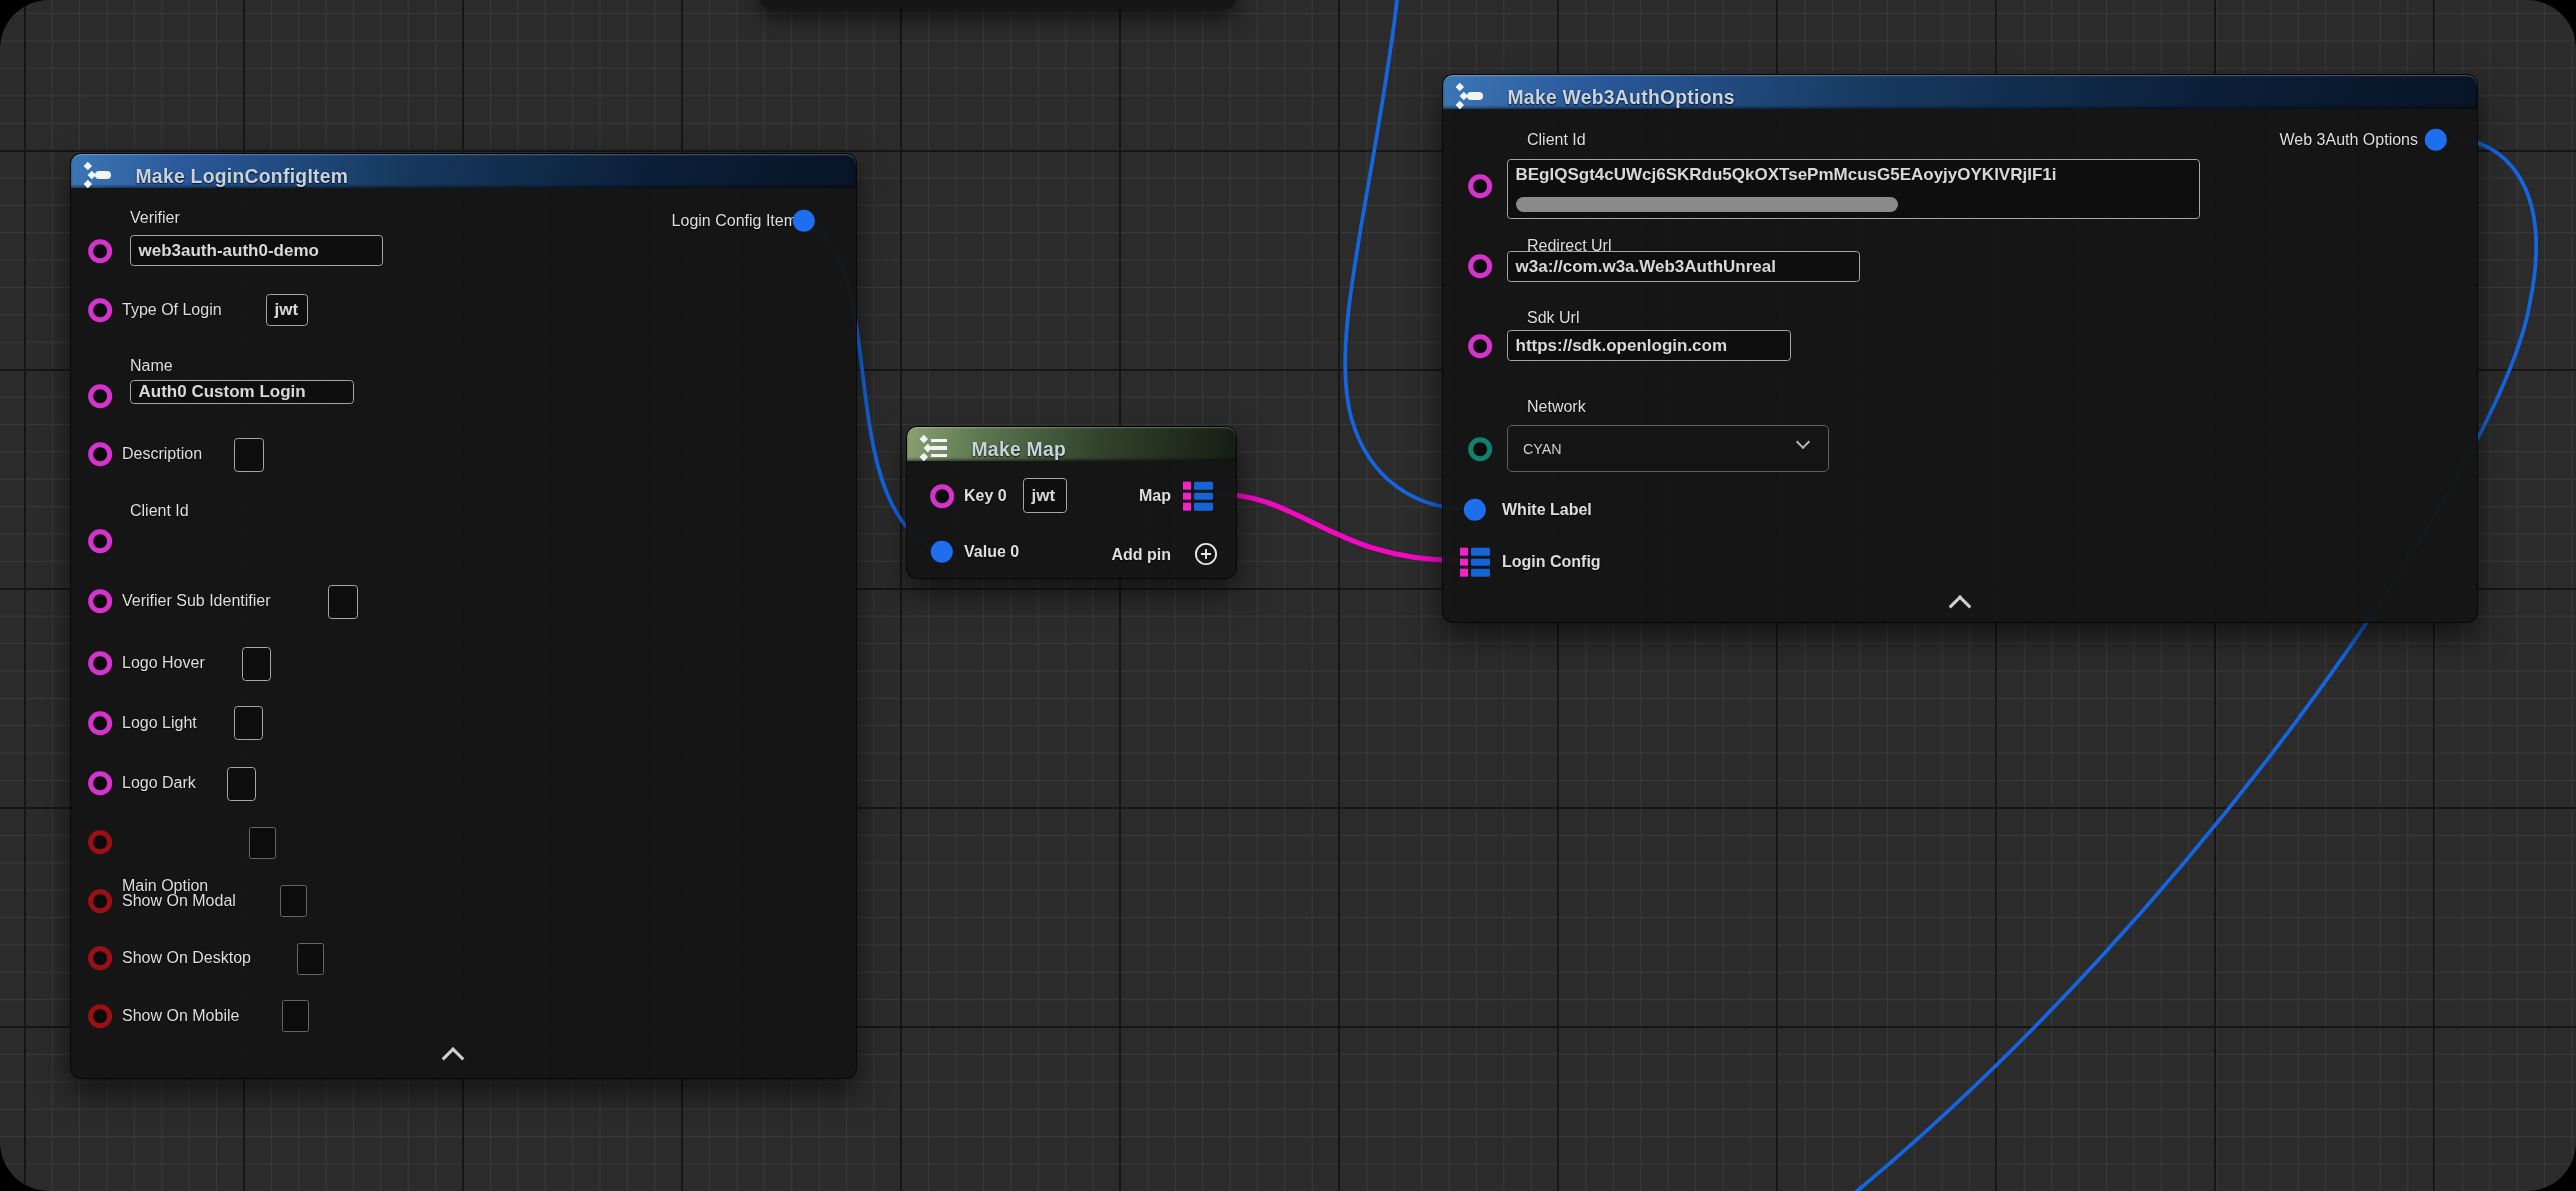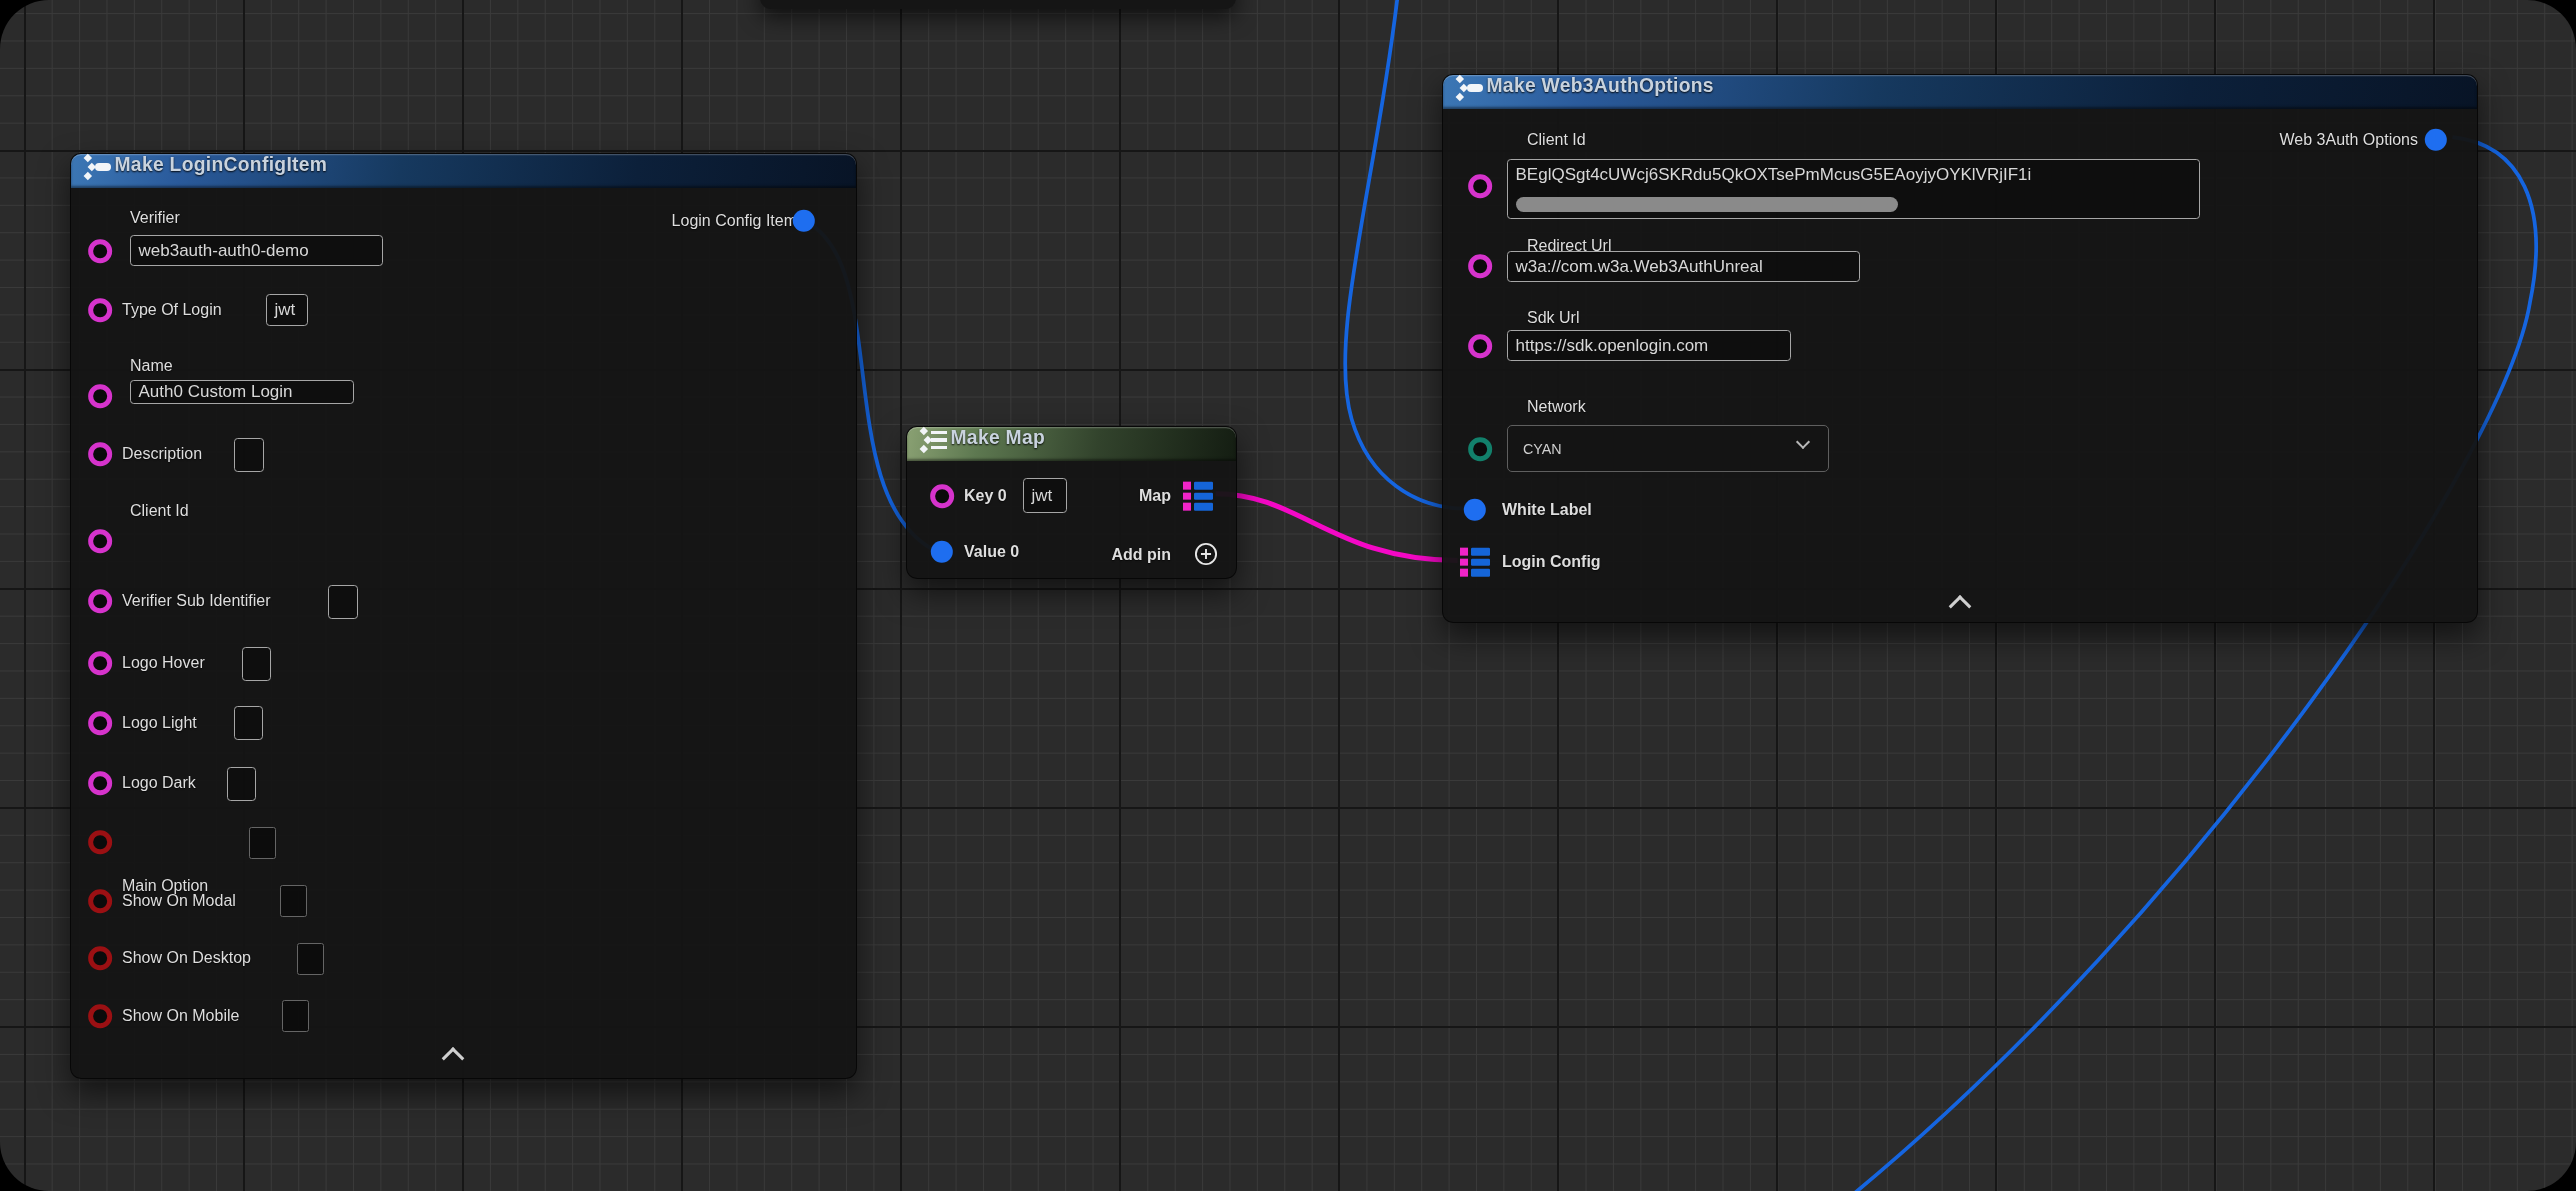--- a/index.html
+++ b/index.html
@@ -10,21 +10,21 @@
       linear-gradient(90deg,#161616 1.9px, transparent 1.9px),
       linear-gradient(#3a3a3a 1.2px, transparent 1.2px),
       linear-gradient(90deg,#3a3a3a 1.2px, transparent 1.2px);
     background-size:219px 219px,219px 219px,27.4px 27.4px,27.4px 27.4px;
     background-position:0 -69px,24px 0,0 -14.3px,-3.1px 0;}
   svg.wires{position:absolute;left:0;top:0;pointer-events:none;}
   svg.wires path{pointer-events:stroke;}
   .node{position:absolute;background:rgba(21,21,21,0.96);border:1.2px solid rgba(0,0,0,0.65);
     border-radius:11.2px;box-shadow:0 13.7px 30px rgba(0,0,0,0.55);}
   .nhead{position:absolute;left:0;top:0;right:0;height:34px;border-radius:10px 10px 0 0;
-    display:flex;align-items:flex-start;gap:2px;padding-left:12.5px;box-sizing:border-box;
+    display:flex;align-items:flex-end;gap:23px;padding-left:12.5px;box-sizing:border-box;
     box-shadow:inset 0 1.2px 0 rgba(255,255,255,0.22), inset 0 -1.9px 2.5px rgba(0,0,0,0.45);}
   .nhead.blue{background:linear-gradient(100deg,#3c77b5 0%,#2a5a9b 14%,#16395f 42%,#0c203a 72%,#081426 100%);}
   .nhead.green{background:linear-gradient(100deg,#8aa173 0%,#5d7850 22%,#32432c 58%,#141d12 100%);}
   .ntitle{font-size:19.3px;font-weight:700;color:#c9d3de;text-shadow:0 1.2px 1.9px rgba(0,0,0,0.9);letter-spacing:0.3px;white-space:nowrap;}
   
   .hicon{position:relative;width:29px;height:26px;flex:0 0 auto;}
   .hicon i{position:absolute;background:#f2f5f8;}
   .hicon .d1{width:5.6px;height:5.6px;left:1.2px;top:1.2px;transform:rotate(45deg);}
   .hicon .d2{width:5.6px;height:5.6px;left:5px;top:10px;transform:rotate(45deg);}
   .hicon .d3{width:5.6px;height:5.6px;left:1.2px;top:18.7px;transform:rotate(45deg);}
@@ -38,21 +38,21 @@
     border-left:6.9px solid inherit;border-top:5px solid transparent;border-bottom:5px solid transparent;
     border-left-color:inherit;}
   .ring:after{border-left-color:var(--pc,#d633cc);}
   .dot{position:absolute;width:22.4px;height:22.4px;border-radius:50%;background:#1e6ef0;
     transform:translate(-50%,-50%);}
   .dot:after{border-left-color:#1e6ef0;}
   .lbl{position:absolute;color:#dedede;font-size:16px;line-height:18.7px;white-space:nowrap;transform:translateY(-50%);text-shadow:0 1.2px 1.2px rgba(0,0,0,.7);}
   .lbl.b{font-weight:600;}
   .tbox{position:absolute;background:rgba(0,0,0,0.32);border:1.2px solid #a6a6a6;border-radius:3.7px;
     color:#d8d8d8;font-size:17px;display:flex;align-items:center;padding:0 7.5px;
-    white-space:nowrap;overflow:hidden;box-sizing:border-box;}
+    white-space:nowrap;overflow:hidden;box-sizing:border-box;font-weight:bold;}
   .checkbox{position:absolute;background:rgba(0,0,0,0.4);border:1.2px solid #656565;border-radius:2.5px;box-sizing:border-box;}
   .chev-up{position:absolute;width:12.5px;height:12.5px;border-left:3.1px solid #cfcfcf;border-top:3.1px solid #cfcfcf;
     transform:translate(-50%,-50%) rotate(45deg);}
   .chev-down{position:absolute;width:8px;height:8px;border-right:2.5px solid #b8b8b8;border-bottom:2.5px solid #b8b8b8;
     transform:translate(-50%,-70%) rotate(45deg);}
   .mapicon{position:absolute;display:grid;grid-template-columns:8px 19.3px;grid-auto-rows:7.5px;gap:3.1px;transform:translate(0,-50%);}
   .mapicon i{display:block;}
   .mapicon .k{background:#f024c8;}
   .mapicon .v{background:#1565d8;border-radius:1.2px;}
   .dropdown{position:absolute;background:#141414;border:1.2px solid #5f5f5f;border-radius:5px;

